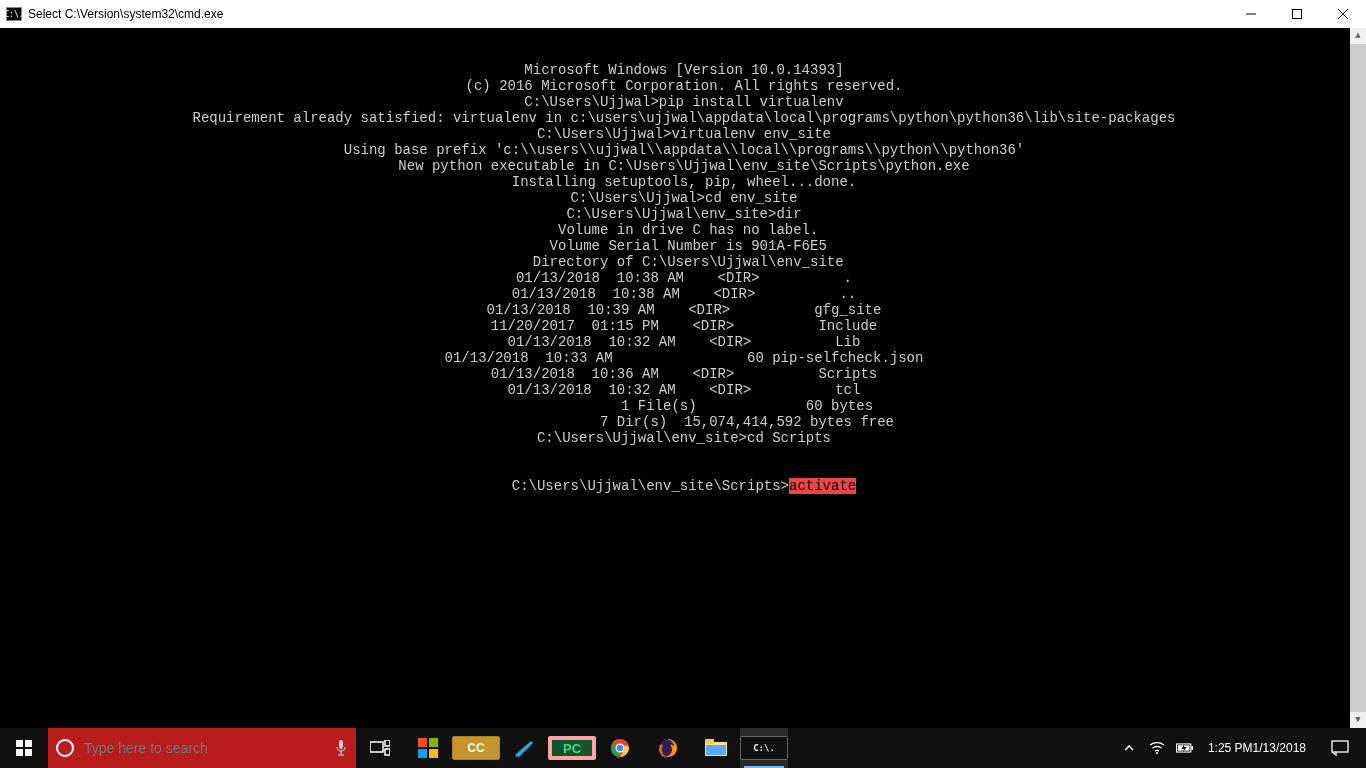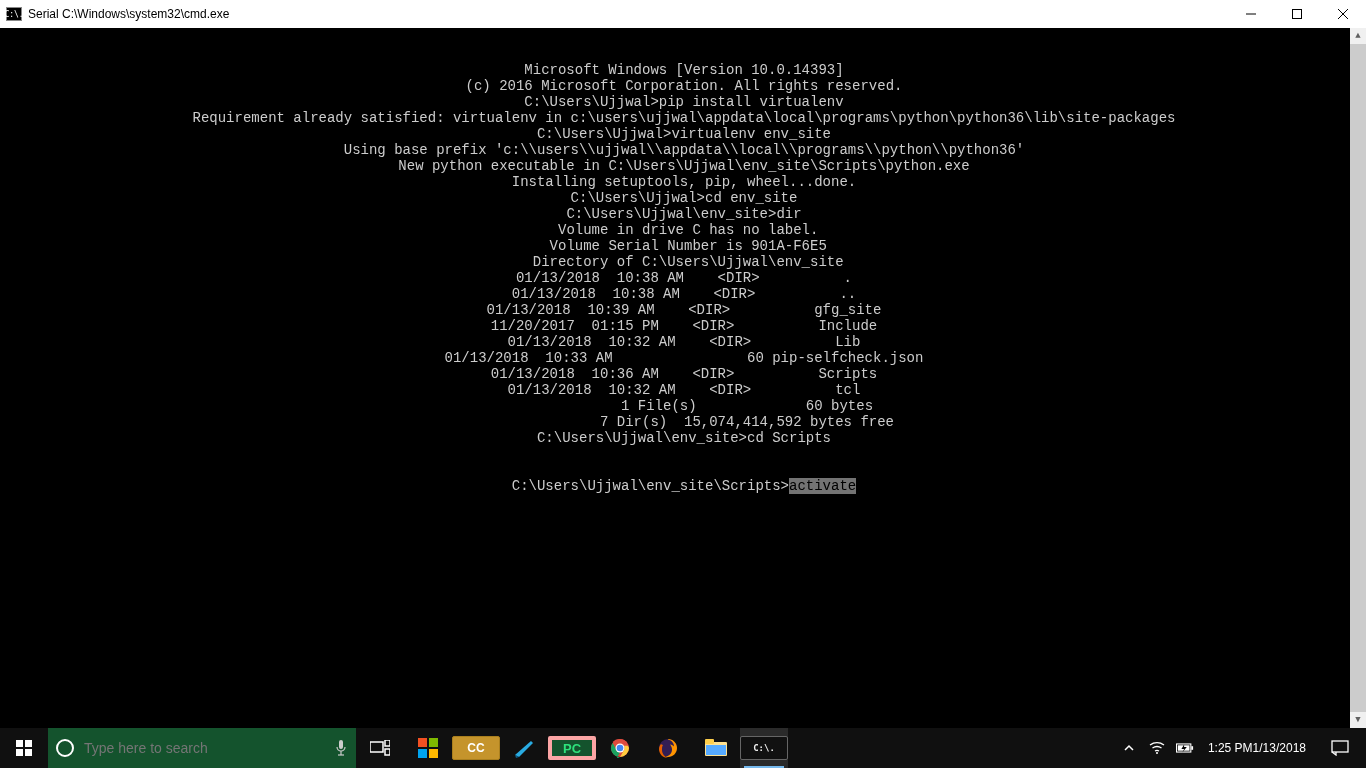--- a/index.html
+++ b/index.html
@@ -7,30 +7,30 @@
   .window { width: 1366px; height: 728px; background: #fff; display: flex; flex-direction: column; }
   .titlebar { height: 28px; background: #fff; display: flex; align-items: center; padding: 0 0 0 6px; color: #000; font-size: 12px; }
   .titlebar .cmd-icon { width: 16px; height: 14px; background: #000; color: #fff; font-size: 8px; font-family: Consolas, monospace; display: inline-flex; align-items: center; justify-content: center; margin-right: 6px; border: 1px solid #888; }
   .titlebar .title-text { flex: 0 0 auto; }
   .titlebar .spacer { flex: 1; }
   .titlebar .win-btn { width: 46px; height: 28px; display: flex; align-items: center; justify-content: center; font-size: 14px; color: #000; }
   .titlebar .win-btn.close { width: 46px; }
   .titlebar .win-btn svg { width: 10px; height: 10px; }
   .console { flex: 1; background: #000; color: #ccc; font-family: Consolas, "Courier New", monospace; font-size: 14px; line-height: 16px; padding: 2px 0 0 2px; white-space: pre; overflow: hidden; position: relative; }
   .console .line { white-space: pre; text-align: center; }
-  .console .sel { background: #737373; color: #000; }
+  .console .sel { background: #ef4444; color: #000; }
   .scrollbar { position: absolute; right: 0; top: 0; width: 16px; height: 100%; background: #f0f0f0; display: flex; flex-direction: column; }
   .scrollbar .arrow { height: 16px; background: #f0f0f0; display: flex; align-items: center; justify-content: center; color: #606060; font-size: 9px; }
   .scrollbar .track { flex: 1; background: #f0f0f0; position: relative; }
   .scrollbar .thumb { position: absolute; top: 0; left: 0; right: 0; height: 100%; background: #ccc; }
 
   .taskbar { width: 1366px; height: 40px; background: #101010; display: flex; align-items: stretch; color: #fff; font-size: 12px; }
   .taskbar .start { width: 48px; display: flex; align-items: center; justify-content: center; }
   .taskbar .start svg { width: 16px; height: 16px; fill: #fff; }
-  .taskbar .search { flex: 0 0 308px; background: #14532d; display: flex; align-items: center; padding: 0 8px; color: #bbb; gap: 10px; }
+  .taskbar .search { flex: 0 0 308px; background: #b91c1c; display: flex; align-items: center; padding: 0 8px; color: #bbb; gap: 10px; }
   .taskbar .search .circle { width: 18px; height: 18px; border: 2px solid #fff; border-radius: 50%; }
   .taskbar .search input { flex: 1; background: transparent; border: none; outline: none; color: #ccc; font-size: 14px; }
   .taskbar .search .mic { width: 14px; height: 20px; display:flex; align-items:center; justify-content:center; }
   .taskbar .search .mic svg { width: 12px; height: 18px; fill: #ccc; }
   .taskbar .taskview { width: 48px; display: flex; align-items: center; justify-content: center; }
   .taskbar .app { width: 48px; display: flex; align-items: center; justify-content: center; position: relative; }
   .taskbar .app.active::after { content: ""; position: absolute; bottom: 0; left: 4px; right: 4px; height: 2px; background: #76b9ed; }
   .taskbar .app.active { background: #2a2a2a; }
   .taskbar .tray { margin-left: auto; display: flex; align-items: center; gap: 10px; padding: 0 6px 0 8px; }
   .taskbar .tray-icon { display:flex; align-items:center; justify-content:center; width:18px; height:40px; color:#fff; }
@@ -38,21 +38,21 @@
   .taskbar .notif { width: 40px; display: flex; align-items: center; justify-content: center; }
 
   .ticon { width: 48px; height: 24px; display: flex; align-items: center; justify-content: center; border-radius: 2px; font-size: 12px; font-weight: bold; }
 </style>
 </head>
 <body>
 
 <div class="window">
   <div class="titlebar">
     <span class="cmd-icon">C:\.</span>
-    <span class="title-text">Serial C:\Windows\system32\cmd.exe</span>
+    <span class="title-text">Select C:\Version\system32\cmd.exe</span>
     <span class="spacer"></span>
     <div class="win-btn">
       <svg viewBox="0 0 10 10">
           <line x1="0" y1="5" x2="10" y2="5" stroke="#000" stroke-width="1"></line>
         </svg>
     </div>
     <div class="win-btn">
       <svg viewBox="0 0 10 10">
           <rect x="0.5" y="0.5" width="9" height="9" fill="none" stroke="#000" stroke-width="1"></rect>
         </svg>

